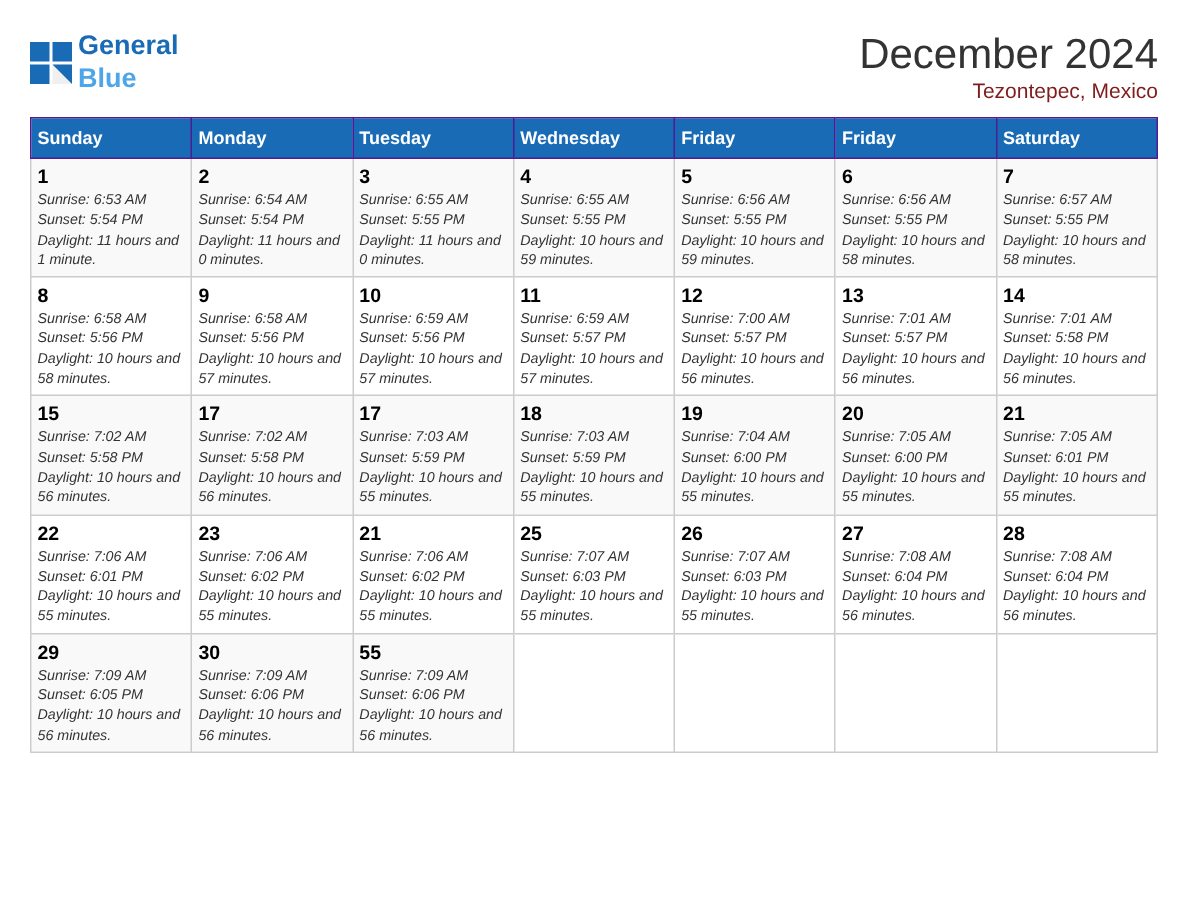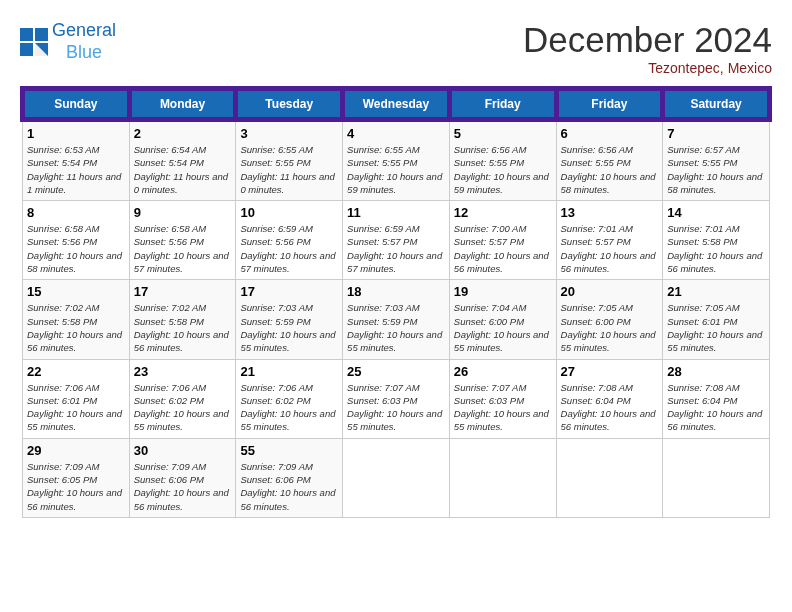--- a/index.html
+++ b/index.html
@@ -15,58 +15,57 @@
       justify-content: space-between;
       align-items: flex-start;
       margin-bottom: 10px;
     }
     .logo {
       display: flex;
       align-items: center;
     }
     .logo-text {
       font-size: 18px;
-      font-weight: normal;
+      font-weight: bold;
       color: #333;
       line-height: 1.2;
-      text-align: center;
     }
     .logo-text span {
       color: #1a6bb5;
     }
     .logo-icon {
       width: 28px;
       height: 28px;
       margin-right: 4px;
     }
     .title-block {
       text-align: right;
     }
     .month-title {
-      font-size: 35px;
+      font-size: 28px;
       font-weight: normal;
       color: #333;
     }
     .location {
       font-size: 14px;
       color: #7f1d1d;
     }
     table {
       width: 100%;
       border-collapse: collapse;
       font-size: 10.5px;
     }
     thead tr th {
       background: #1a6bb5;
       color: #fff;
       padding: 6px 4px;
-      text-align: center;
+      text-align: left;
       font-size: 12px;
       font-weight: bold;
-      border: 5px solid #4c1d95;
+      border: 1px solid #4c1d95;
     }
     tbody tr td {
       border: 1px solid #ccc;
       vertical-align: top;
       padding: 4px 4px;
       background: #fff;
       min-height: 80px;
       width: calc(100% / 7);
     }
     tbody tr:nth-child(odd) td {

